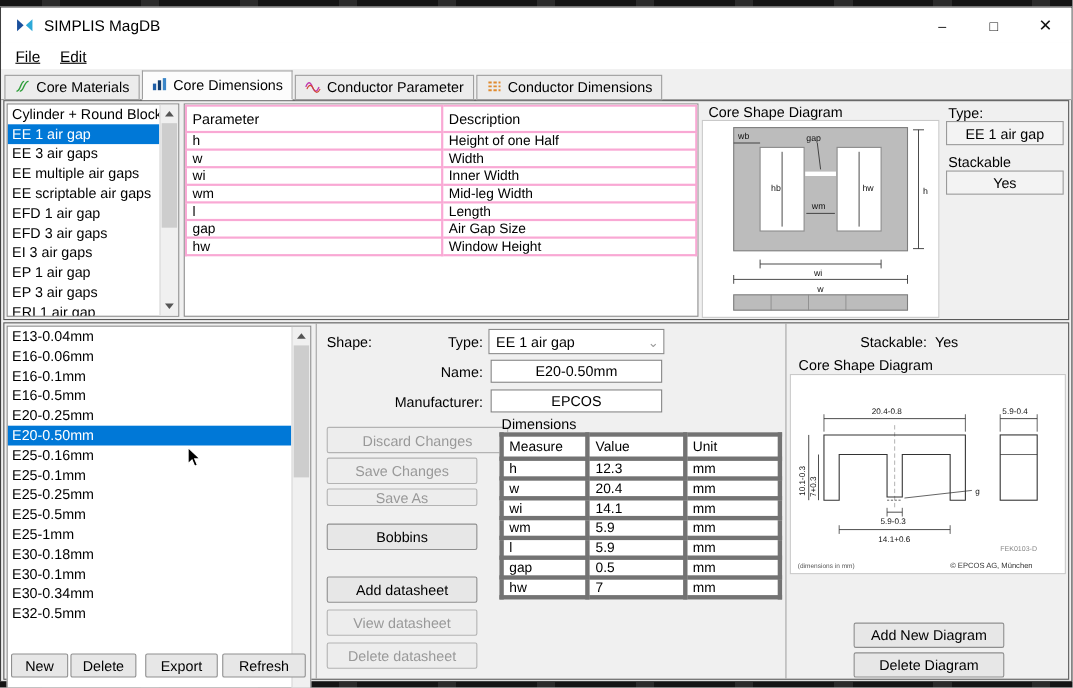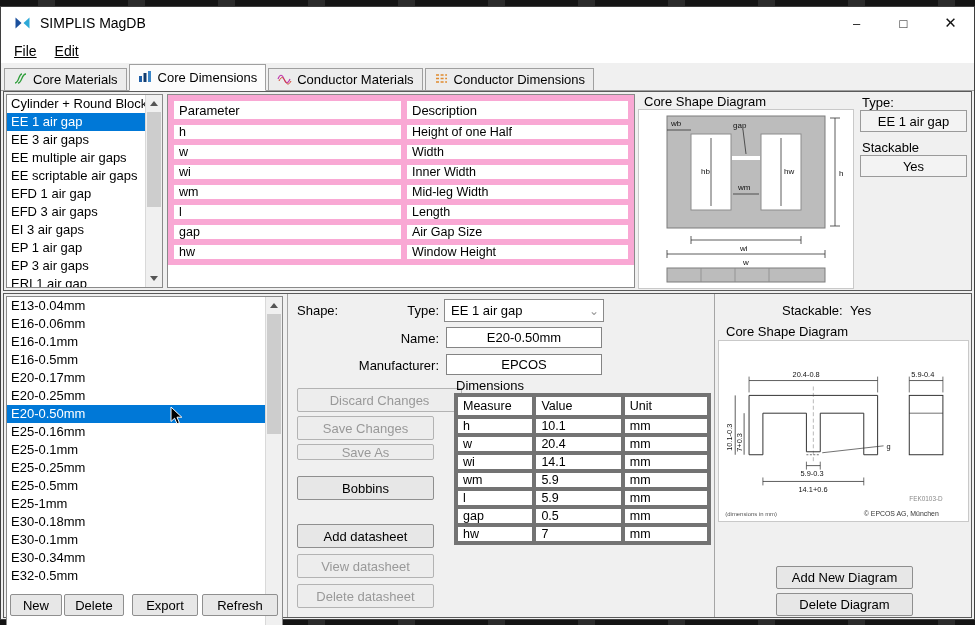--- a/index.html
+++ b/index.html
@@ -37,21 +37,21 @@
   .sb-btn{position:absolute;left:0;width:16px;height:17px;display:flex;align-items:center;justify-content:center;}
   .sb-up{top:0;} .sb-down{bottom:0;}
   .tri-up{width:0;height:0;border-left:4px solid transparent;border-right:4px solid transparent;border-bottom:5px solid #555;}
   .tri-down{width:0;height:0;border-left:4px solid transparent;border-right:4px solid transparent;border-top:5px solid #555;}
   .sb-thumb{position:absolute;left:1px;width:14px;background:#cdcdcd;}
   
   .tblwrap{position:absolute;background:#fff;border:1px solid #8a8a8a;overflow:hidden;}
   table.tbl{border-collapse:collapse;width:100%;background:#fff;}
   .tbl th{font-weight:normal;text-align:left;font-size:13px;height:24px;padding:0 5px;}
   .tbl td{font-size:12.5px;height:16px;padding:0 5px;}
-  .param .tbl th,.param .tbl td{border:6px solid #f9a8d4;}
+  .param .tbl th,.param .tbl td{border:2px solid #f9a8d4;}
   .param .tbl col.c1{width:233px;}
   .dims-tbl th,.dims-tbl td{border:4px solid #737373;font-weight:normal;text-align:left;font-size:12.5px;padding:0 5px;}
   .dims-tbl th{height:22px;}
   .dims-tbl td{height:17px;}
   .dims-tbl{border-collapse:collapse;background:#fff;position:absolute;}
   
   .btn{position:absolute;display:flex;align-items:center;justify-content:center;background:#e7e7e7;border:1px solid #8f8f8f;font-size:13px;border-radius:2px;white-space:nowrap;}
   .btn.disabled{color:#999;border-color:#b3b3b3;background:#ededed;}
   .label{position:absolute;font-size:13px;white-space:nowrap;}
   .label.r{text-align:right;}
@@ -113,21 +113,21 @@
         </span>
         <span>Core Dimensions</span>
       </div>
       <div class="tab">
         <span>
           <svg width="15" height="13" viewBox="0 0 15 13">
               <path d="M1,7 C3,2 5,2 7,7 C9,12 11,12 13,7" stroke="#c03ab0" fill="none" stroke-width="1.2"></path>
               <path d="M2,9 C4,4.5 6,4.5 8,9 C10,13 12,13 14,9" stroke="#d2452e" fill="none" stroke-width="1"></path>
             </svg>
         </span>
-        <span>Conductor Materials</span>
+        <span>Conductor Parameter</span>
       </div>
       <div class="tab">
         <span>
           <svg width="15" height="13" viewBox="0 0 15 13">
               <path d="M2,3 H13 M2,6.5 H13 M2,10 H13" stroke="#e08a2e" stroke-width="1.7" stroke-dasharray="3,1.6" fill="none"></path>
             </svg>
         </span>
         <span>Conductor Dimensions</span>
       </div>
     </div>
@@ -251,21 +251,20 @@
     <div class="panel" id="panel-bottom">
       <div class="vdiv" style="left:283px;"></div>
       <div class="vdiv" style="left:710px;"></div>
 
       <div class="listbox" style="left:2px;top:2px;width:277px;height:352px;">
         <div class="list-items">
             <div class="list-item">E13-0.04mm</div>
             <div class="list-item">E16-0.06mm</div>
             <div class="list-item">E16-0.1mm</div>
             <div class="list-item">E16-0.5mm</div>
-            <div class="list-item">E20-0.17mm</div>
             <div class="list-item">E20-0.25mm</div>
             <div class="list-item selected">E20-0.50mm</div>
             <div class="list-item">E25-0.16mm</div>
             <div class="list-item">E25-0.1mm</div>
             <div class="list-item">E25-0.25mm</div>
             <div class="list-item">E25-0.5mm</div>
             <div class="list-item">E25-1mm</div>
             <div class="list-item">E30-0.18mm</div>
             <div class="list-item">E30-0.1mm</div>
             <div class="list-item">E30-0.34mm</div>
@@ -317,21 +316,21 @@
         <thead>
           <tr>
             <th>Measure</th>
             <th>Value</th>
             <th>Unit</th>
           </tr>
         </thead>
         <tbody>
             <tr>
               <td>h</td>
-              <td>10.1</td>
+              <td>12.3</td>
               <td>mm</td>
             </tr>
             <tr>
               <td>w</td>
               <td>20.4</td>
               <td>mm</td>
             </tr>
             <tr>
               <td>wi</td>
               <td>14.1</td>

